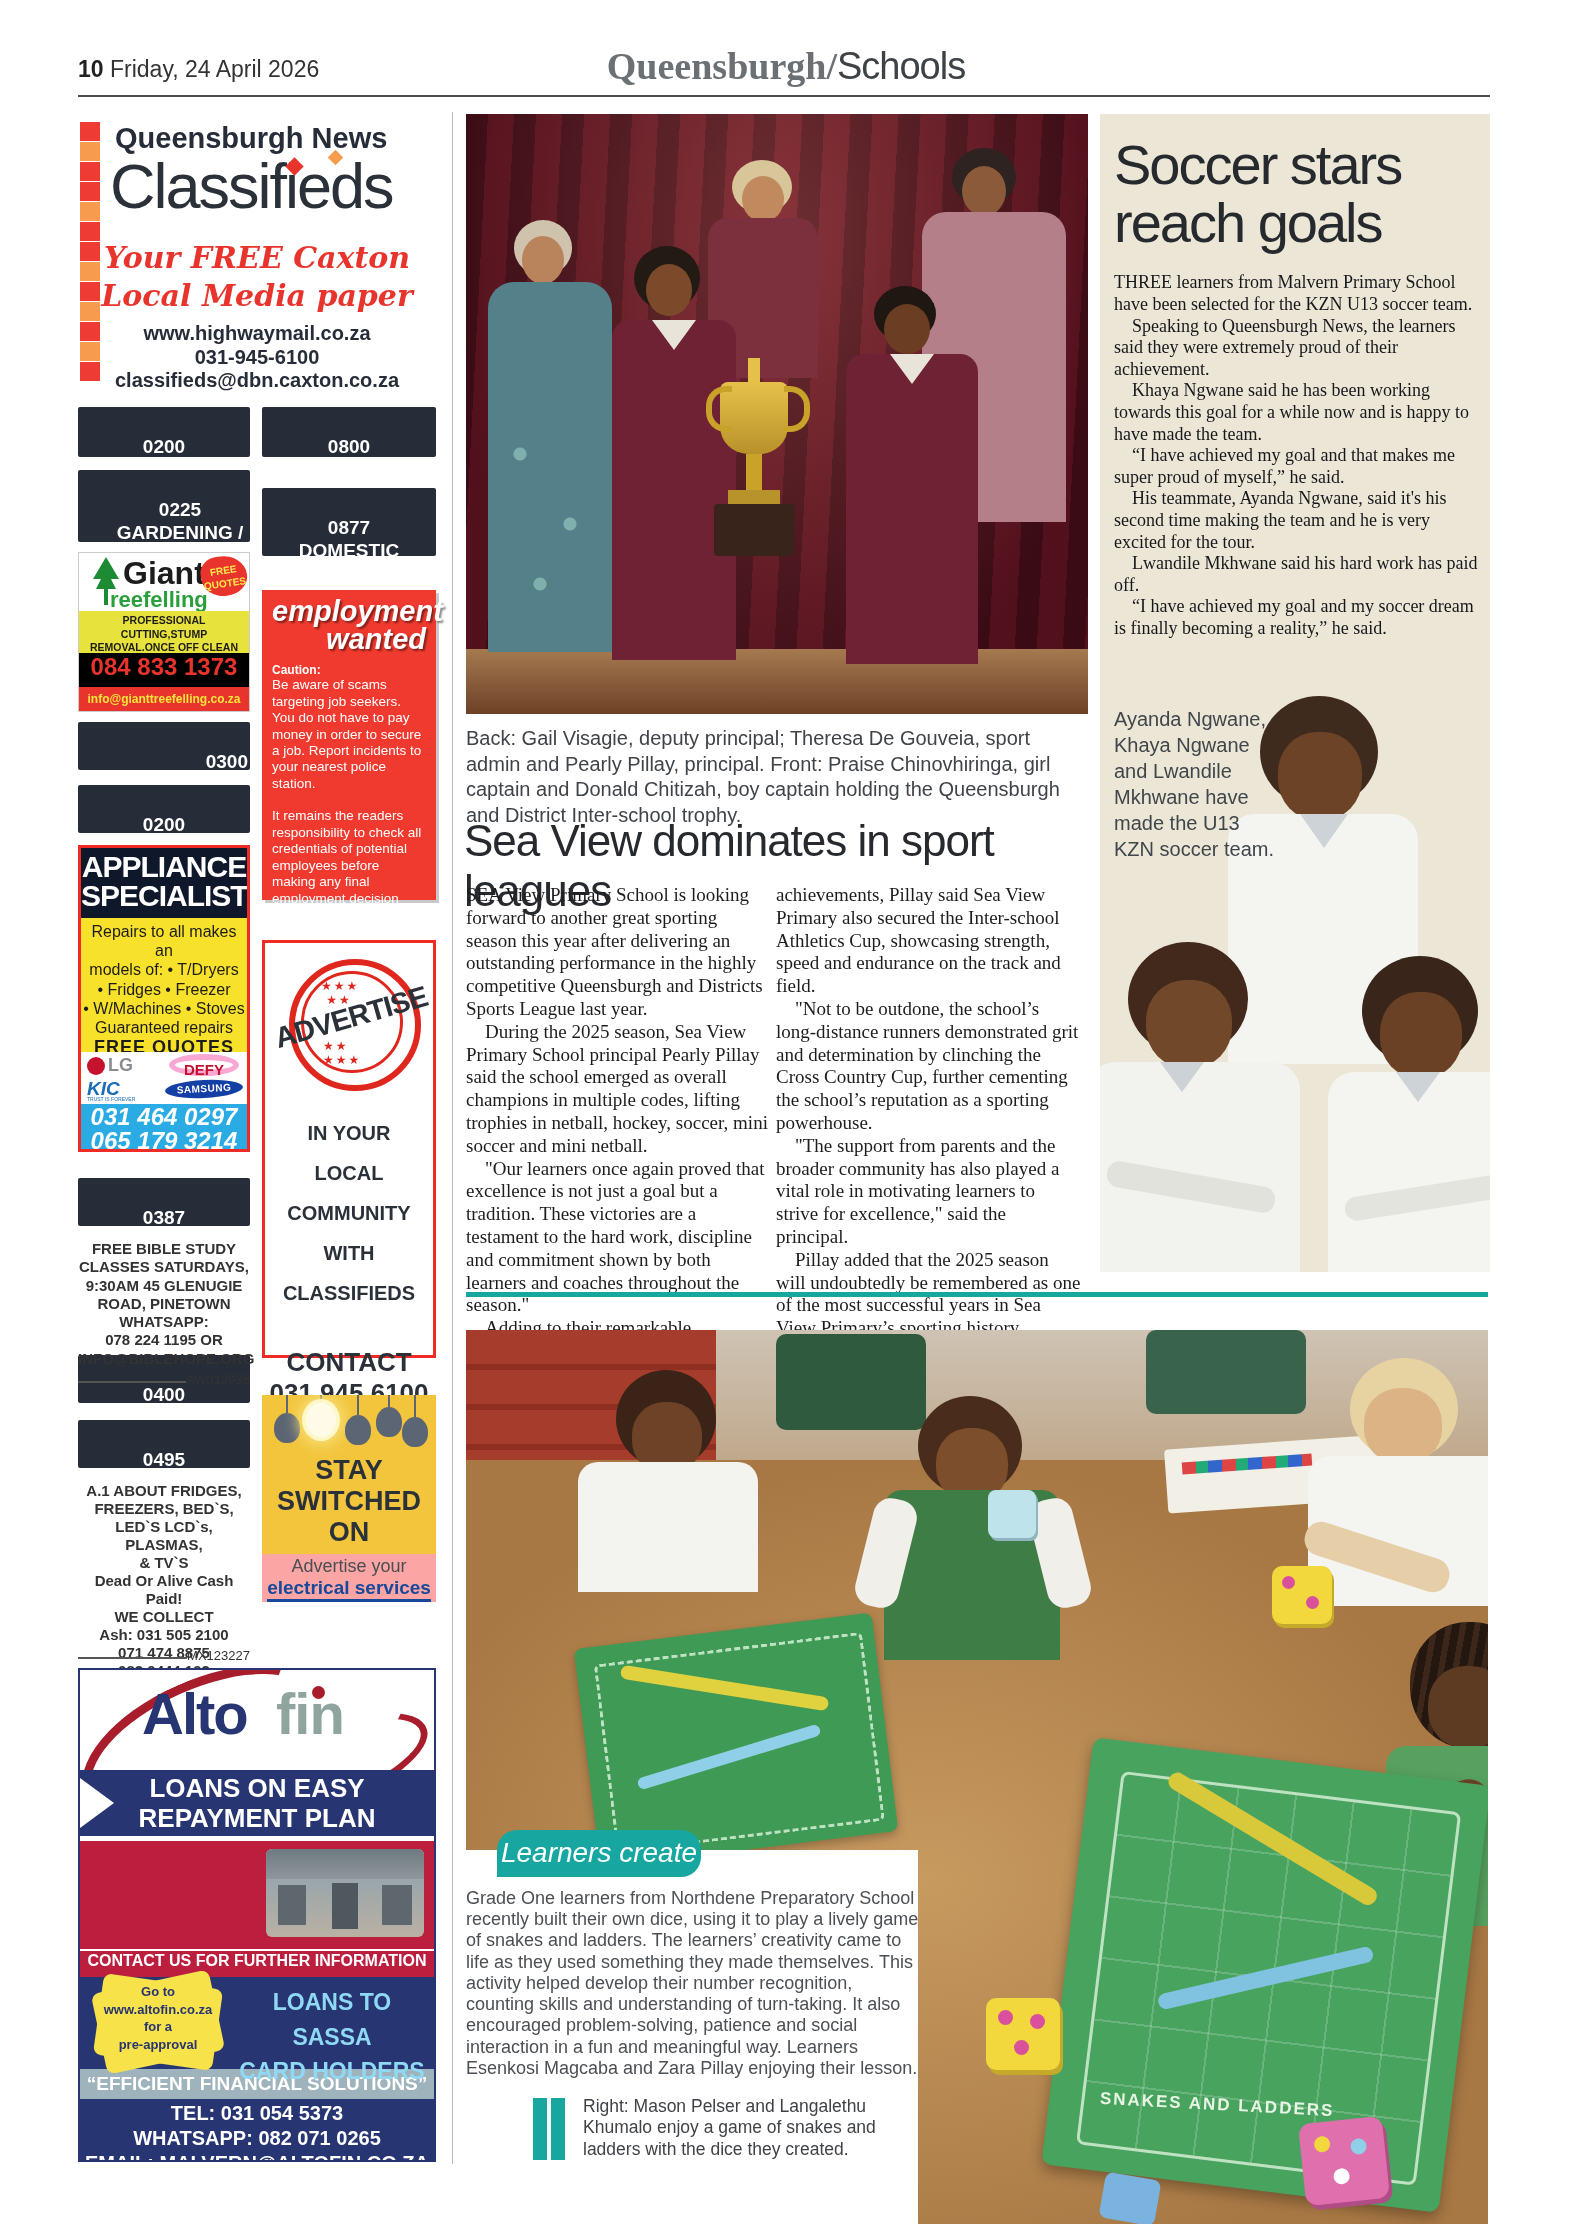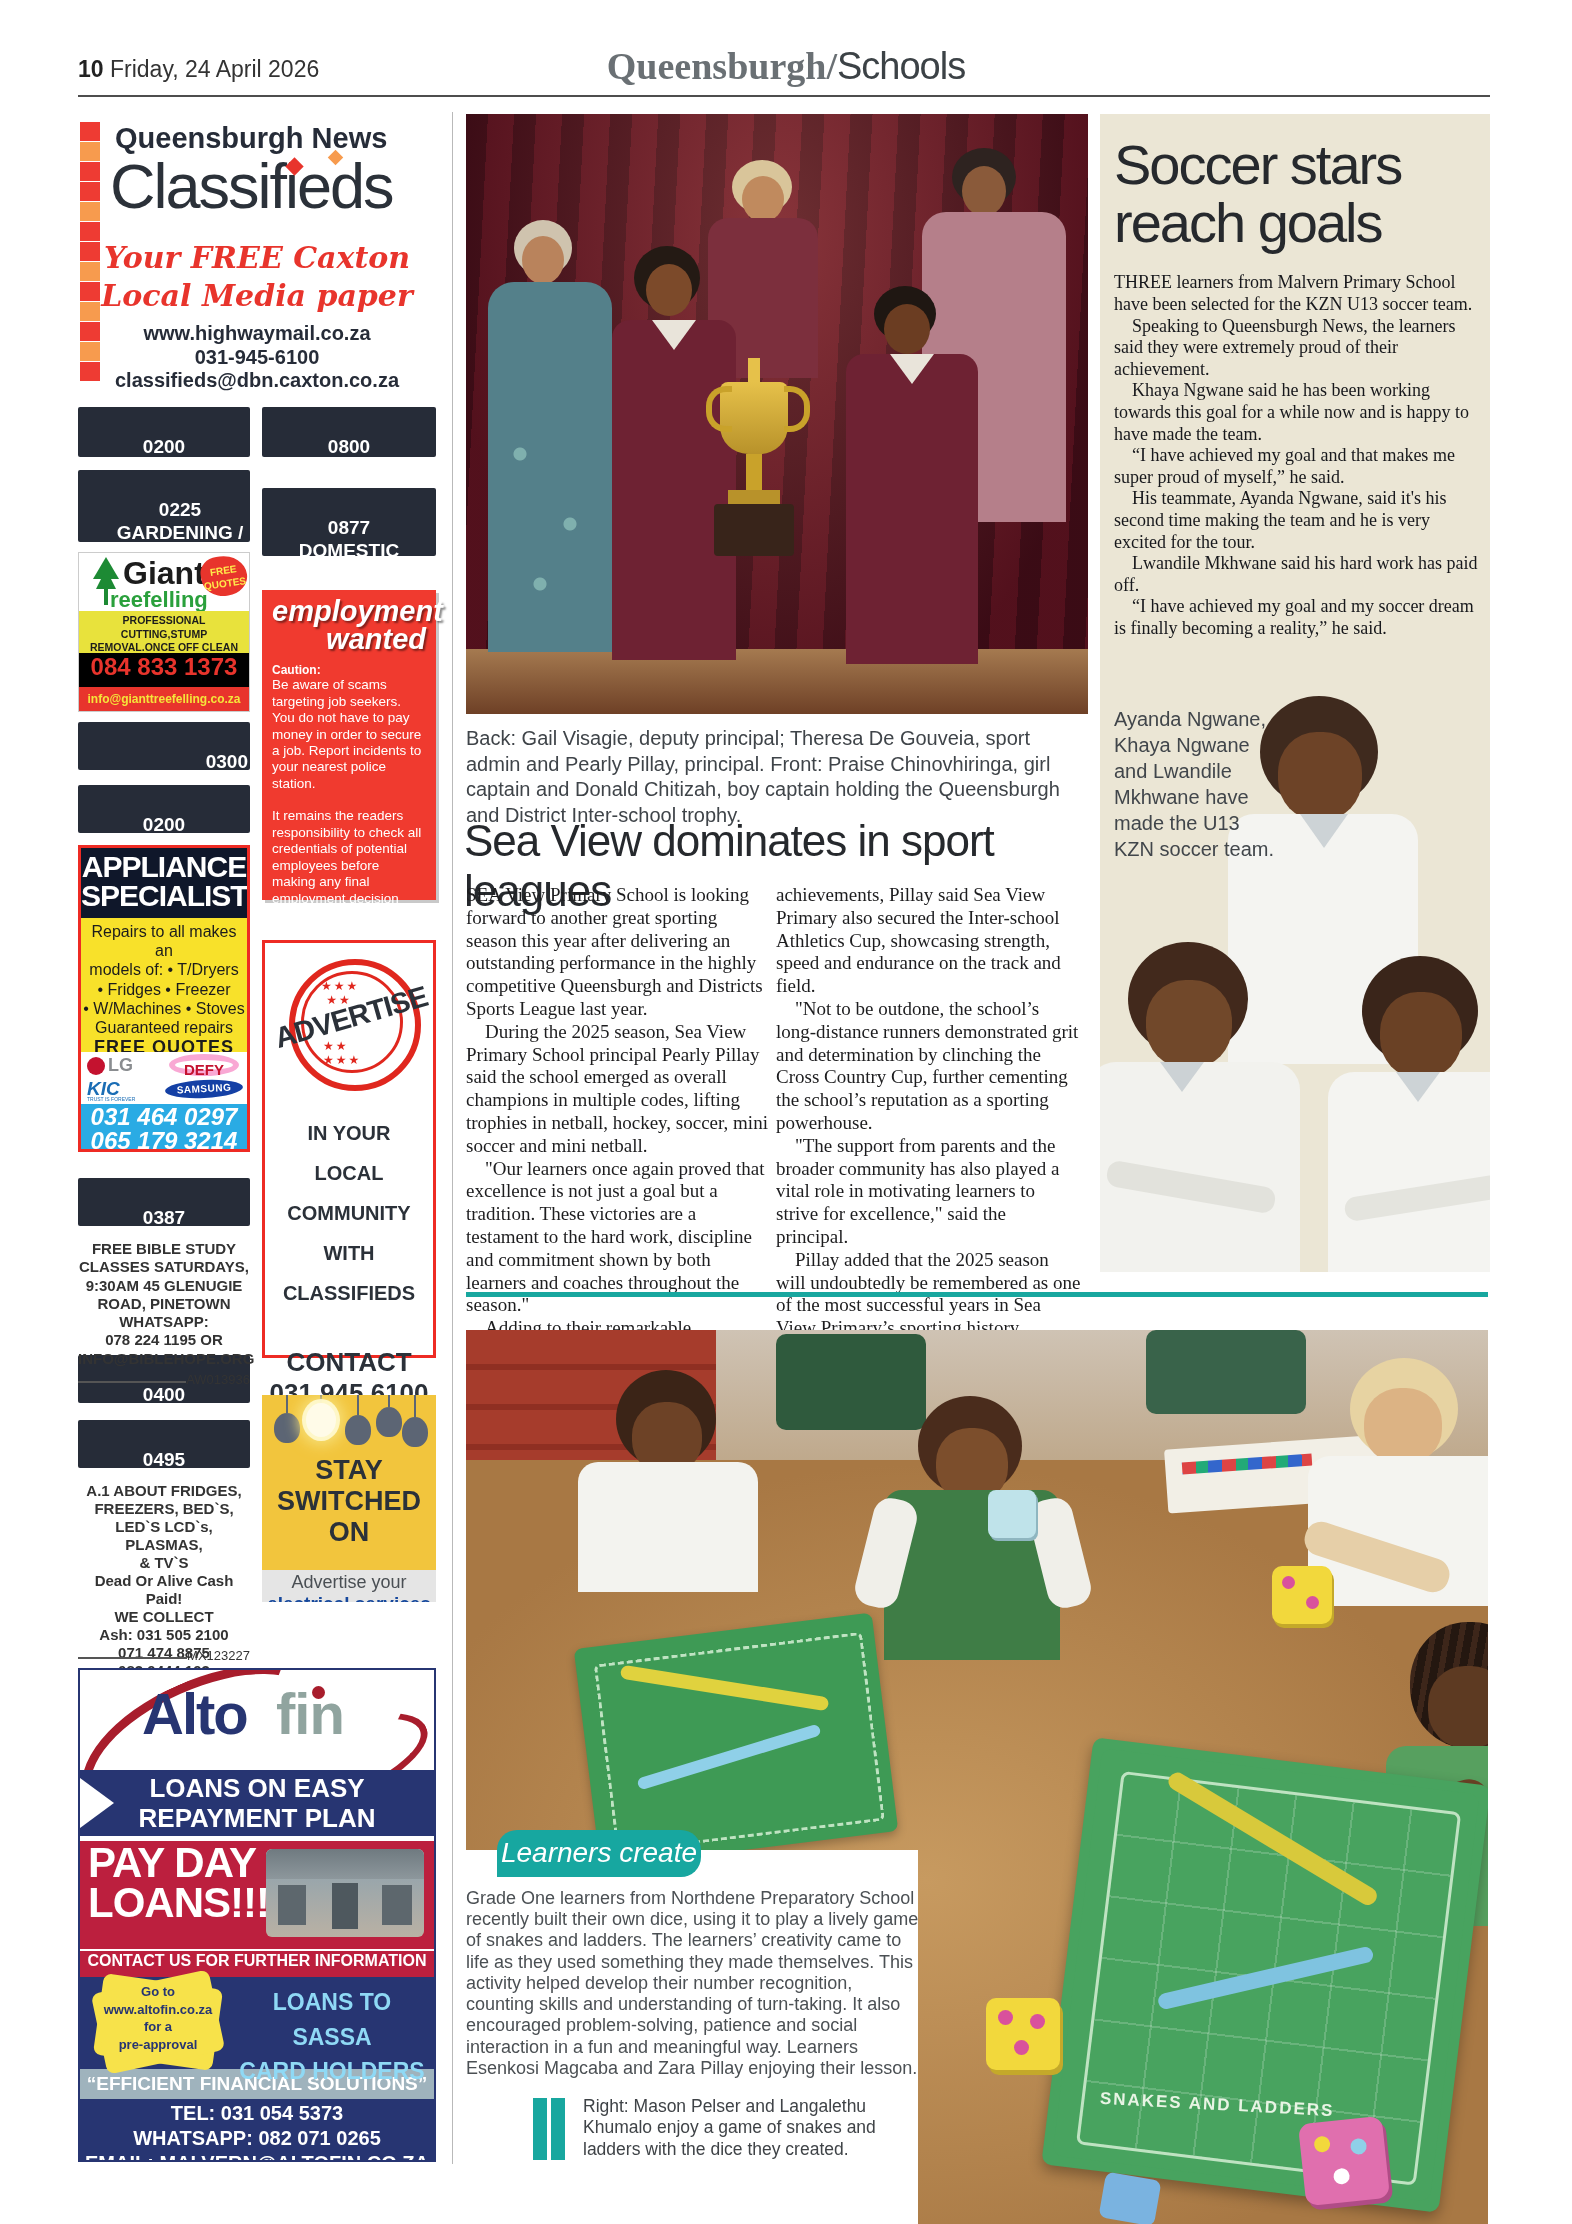--- a/index.html
+++ b/index.html
@@ -168,21 +168,21 @@
     <div class="stem" style="left:95px;height:20px;"></div>
     <div class="stem" style="left:126px;height:12px;"></div>
     <div class="stem" style="left:152px;height:22px;"></div>
     <div class="bulb" style="left:12px;top:18px;"></div>
     <div class="abs" style="left:44px;top:8px;width:30px;height:34px;border-radius:50%;background:#fffbe8;box-shadow:0 0 0 4px rgba(255,250,210,0.9),0 0 14px 8px #f7e07a;"></div>
     <div class="bulb" style="left:83px;top:20px;"></div>
     <div class="bulb" style="left:114px;top:12px;"></div>
     <div class="bulb" style="left:140px;top:22px;"></div>
     <div class="ctr" style="margin-top:60px;font-size:27px;font-weight:900;color:#2b3139;">STAY</div>
     <div class="ctr" style="font-size:27px;font-weight:900;color:#2b3139;">SWITCHED ON</div>
-    <div style="background:#e5e5e5;margin-top:22px;height:52px;text-align:center;padding-top:2px;box-sizing:border-box;">
+    <div style="background:#fca5a5;margin-top:6px;height:52px;text-align:center;padding-top:2px;box-sizing:border-box;">
       <div style="font-size:18px;color:#4a4f54;">Advertise your</div>
       <div style="display:inline-block;font-size:19px;font-weight:900;color:#16489c;border-bottom:3px solid #16489c;">electrical services</div>
     </div>
 
   </div>
 
   <div class="abs ctr pre" style="left:78px;top:1240px;width:172px;font-size:15px;font-weight:bold;color:#333;line-height:1.22;">FREE BIBLE STUDY
 CLASSES SATURDAYS,
 9:30AM 45 GLENUGIE
 ROAD, PINETOWN
@@ -216,24 +216,20 @@
       <div class="abs" style="left:196px;top:10px;font-size:58px;font-weight:900;color:#90a49f;letter-spacing:-1px;">fin</div>
       <div class="abs" style="left:232px;top:16px;width:13px;height:13px;border-radius:50%;background:#a81d2c;"></div>
     </div>
     <div style="position:relative;height:66px;background:#273572;color:#fff;text-align:center;font-weight:900;font-size:26px;line-height:1.15;padding-top:4px;box-sizing:border-box;">
       <div class="abs" style="left:0;top:8px;width:0;height:0;border-top:25px solid transparent;border-bottom:25px solid transparent;border-left:34px solid #fff;"></div>
       <div>LOANS ON EASY</div>
       <div>REPAYMENT PLAN</div>
     </div>
     <div style="height:5px;background:#fff;"></div>
     <div style="position:relative;height:108px;background:#bc1f3e;">
-      <div class="abs" style="left:8px;top:2px;font-size:42px;font-weight:900;color:#fff;line-height:0.95;letter-spacing:-1px;">
-        <div>PAY DAY</div>
-        <div>LOANS!!!</div>
-      </div>
       <div class="abs" style="left:186px;top:8px;width:158px;height:88px;border-radius:6px;background:linear-gradient(180deg,#cfd6d9 0%,#9aa6ab 35%,#b9b1a4 100%);overflow:hidden;">
         <div class="abs" style="left:0;top:0;width:158px;height:30px;background:linear-gradient(180deg,#6f7a80,#8d979c);"></div>
         <div class="abs" style="left:12px;top:36px;width:28px;height:40px;background:#5d676d;"></div>
         <div class="abs" style="left:66px;top:34px;width:26px;height:46px;background:#4e585e;"></div>
         <div class="abs" style="left:116px;top:36px;width:30px;height:40px;background:#5d676d;"></div>
       </div>
     </div>
     <div class="ctr" style="height:26px;background:#bc1f3e;color:#fff;font-weight:900;font-size:16px;line-height:20px;border-top:2px solid #fff;">CONTACT US FOR FURTHER INFORMATION</div>
     <div style="position:relative;height:92px;background:#273572;">
       <div class="abs" style="left:18px;top:4px;width:120px;height:82px;background:#f7e24a;transform:rotate(8deg);border-radius:8px;"></div>

